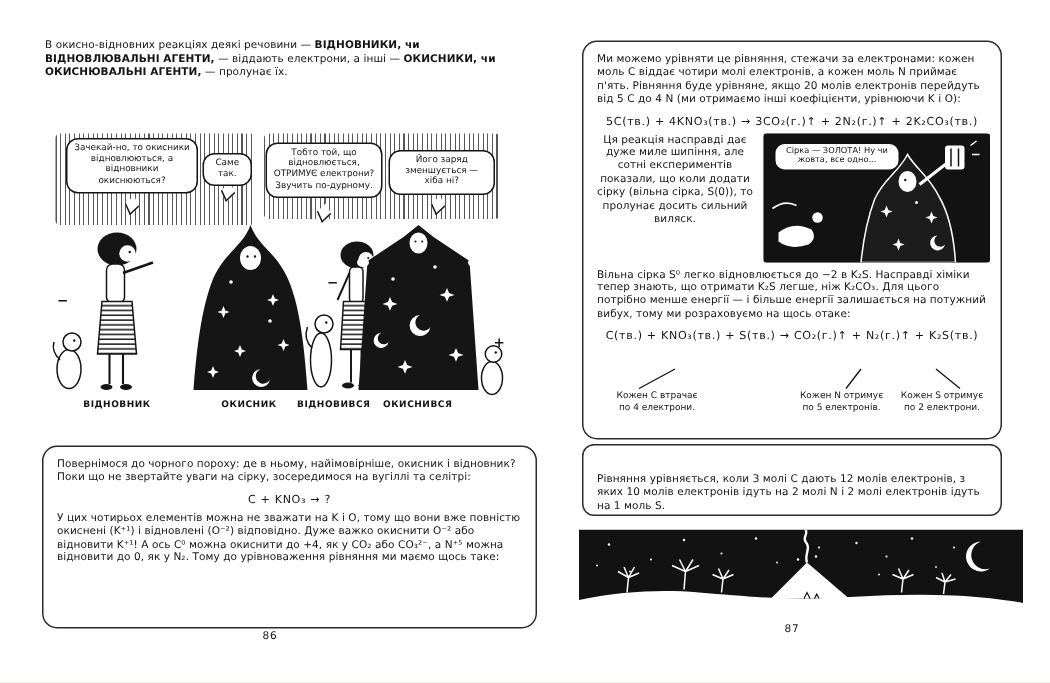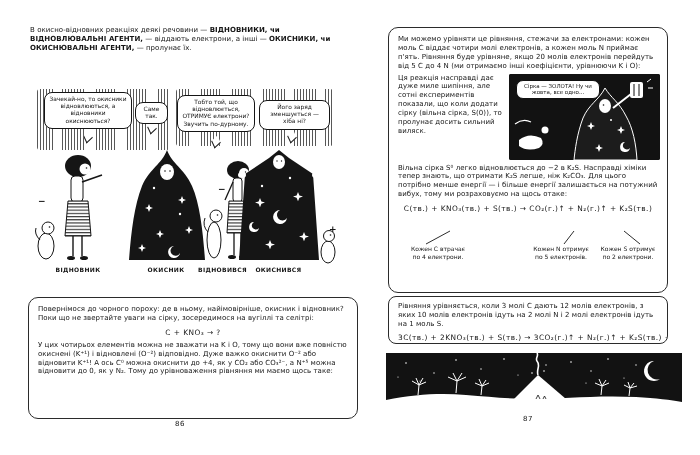--- a/index.html
+++ b/index.html
@@ -162,23 +162,24 @@
       <div class="p">У цих чотирьох елементів можна не зважати на K і O, тому що вони вже повністю окиснені (K⁺¹) і відновлені (O⁻²) відповідно. Дуже важко окиснити O⁻² або відновити K⁺¹! А ось C⁰ можна окиснити до +4, як у CO₂ або CO₃²⁻, а N⁺⁵ можна відновити до 0, як у N₂. Тому до урівноваження рівняння ми маємо щось таке:</div>
     </div>
 
     <div class="pagenum" style="left:20px;top:420px;width:320px;">86</div>
   </div>
 
   <div>
 
     <div class="roundbox" style="left:388px;top:27px;width:280px;height:266px;">
       <div class="p">Ми можемо урівняти це рівняння, стежачи за електронами: кожен моль C віддає чотири молі електронів, а кожен моль N приймає п'ять. Рівняння буде урівняне, якщо 20 молів електронів перейдуть від 5 C до 4 N (ми отримаємо інші коефіцієнти, урівнюючи K і O):</div>
+      <div class="eq">5C(тв.) + 4KNO₃(тв.) → 3CO₂(г.)↑ + 2N₂(г.)↑ + 2K₂CO₃(тв.)</div>
 
       <div style="display:flex;gap:7px;margin:3px 0 4px 0;">
-        <div class="p" style="width:104px;flex:none;">Ця реакція насправді дає дуже миле шипіння, але сотні експериментів показали, що коли додати сірку (вільна сірка, S(0)), то пролунає досить сильний виляск.</div>
+        <div class="p" style="width:104px;flex:none;text-align:center;">Ця реакція насправді дає дуже миле шипіння, але сотні експериментів показали, що коли додати сірку (вільна сірка, S(0)), то пролунає досить сильний виляск.</div>
         <div class="panel" style="width:151px;height:86px;flex:none;">
           <div class="panelbubble">Сірка — ЗОЛОТА! Ну чи жовта, все одно...</div>
           <svg width="151" height="86" viewBox="0 0 151 86" style="position:absolute;left:0;top:0;">
             <rect width="151" height="86" fill="#121212"></rect>
 
             <path d="M96,14 C90,26 80,30 74,44 C68,60 66,76 65,86 L128,86 C127,70 124,54 117,42 C110,28 102,24 96,14 Z" fill="#1c1c1c" stroke="#fff" stroke-width="1"></path>
             <ellipse cx="96" cy="32" rx="6" ry="7" fill="#fff"></ellipse>
             <circle cx="94.5" cy="31" r="0.8" fill="#121212"></circle>
 
             <path d="M104,34 L122,20" stroke="#fff" stroke-width="2" fill="none"></path>
@@ -217,21 +218,21 @@
       <div style="position:relative;height:18px;">
         <div class="caption" style="left:0px;width:80px;">Кожен C втрачає
 по 4 електрони.</div>
         <div class="caption" style="left:124px;width:78px;">Кожен N отримує
 по 5 електронів.</div>
         <div class="caption" style="left:198px;width:64px;">Кожен S отримує
 по 2 електрони.</div>
       </div>
     </div>
 
-    <div class="roundbox" style="left:388px;top:296px;width:280px;height:48px;border-radius:8px;padding:5px 9px;">
+    <div class="roundbox" style="left:388px;top:296px;width:280px;height:48px;border-radius:8px;padding:18px 9px;">
       <div class="p">Рівняння урівняється, коли 3 молі C дають 12 молів електронів, з яких 10 молів електронів ідуть на 2 молі N і 2 молі електронів ідуть на 1 моль S.</div>
       <div class="eq" style="text-align:left;margin:4px 0 0 0;">
         <span>3C(тв.) + 2KNO₃(тв.) + S(тв.) → 3CO₂(г.)↑ + N₂(г.)↑ + K₂S(тв.) + </span>
       </div>
     </div>
 
     <svg style="position:absolute;left:386px;top:353px;" width="296" height="57" viewBox="0 0 296 57">
       <rect width="296" height="57" fill="#121212"></rect>
       <g fill="#fff">
         <circle cx="20" cy="10" r="0.8"></circle>

